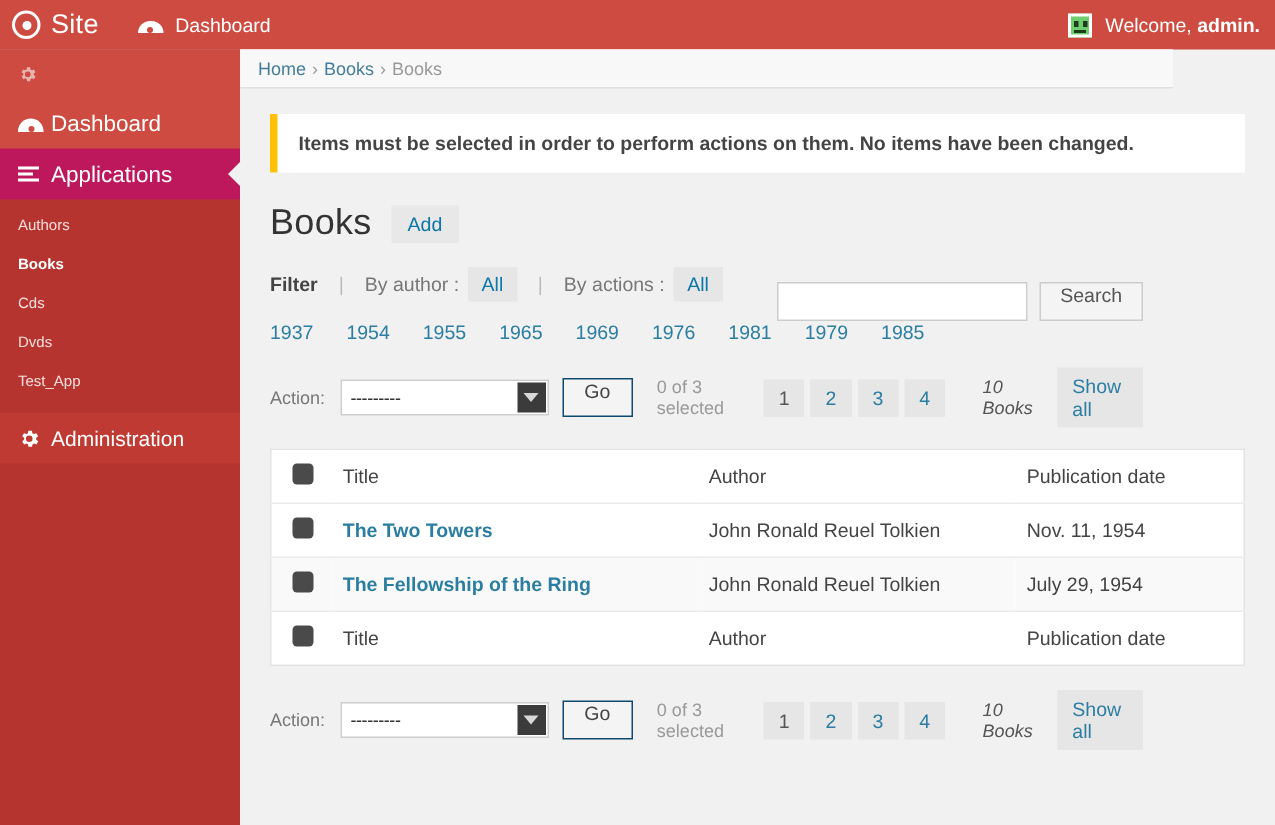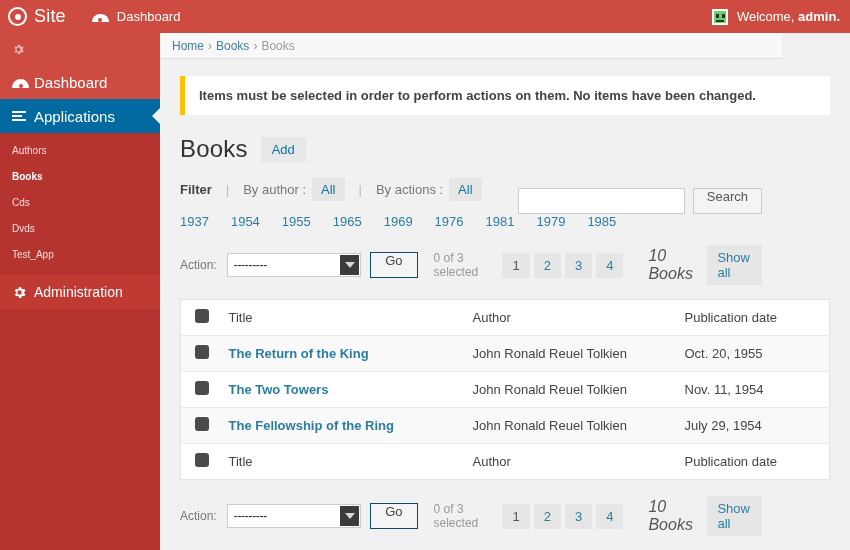--- a/index.html
+++ b/index.html
@@ -103,21 +103,21 @@
     color: #ecb3ae;
   }
   .gear svg { display: block; }
   .side-item {
     height: 34px; display: flex; align-items: center;
     padding-left: 12px; color: #fff; font-size: 15px;
     cursor: pointer; position: relative;
   }
   .side-item .sicon { width: 22px; flex: 0 0 auto; display: flex; align-items: center; }
   .side-item.active {
-    background: #0369a1;
+    background: #be185d;
   }
   .side-item.active::after {
     content: "";
     position: absolute; right: 0; top: 50%;
     margin-top: -8px;
     width: 0; height: 0;
     border-top: 8px solid transparent;
     border-bottom: 8px solid transparent;
     border-right: 8px solid #f1f1f1;
   }
@@ -258,21 +258,21 @@
   }
   .sel-count { margin-left: 16px; color: #999; font-size: 12px; }
 
   .pager { display: flex; align-items: center; margin-left: auto; }
   .pg {
     display: inline-block; background: #e6e6e6;
     color: #2b7ea1; font-size: 13px;
     padding: 5px 10px; margin-right: 4px; cursor: pointer;
   }
   .pg.this { color: #555; cursor: default; }
-  .total { font-style: italic; color: #555; font-size: 16px; margin: 0 12px 0 21px; }
+  .total { font-style: italic; color: #555; font-size: 12px; margin: 0 12px 0 21px; }
   .showall {
     display: inline-block; background: #e6e6e6; color: #2b7ea1;
     font-size: 13px; padding: 5px 10px; cursor: pointer;
   }
 
   
   table.results {
     width: 650px; border-collapse: collapse;
     background: #fff; margin-top: 14px;
     border: 1px solid #e3e3e3;
@@ -442,30 +442,20 @@
         <tr>
           <th class="col-check">
             <span class="cbx"></span>
           </th>
           <th class="col-title">Title</th>
           <th class="col-author">Author</th>
           <th>Publication date</th>
         </tr>
       </thead>
       <tbody>
-        <tr class="odd">
-          <td class="col-check">
-            <span class="cbx"></span>
-          </td>
-          <td class="title">
-            <a>The Return of the King</a>
-          </td>
-          <td>John Ronald Reuel Tolkien</td>
-          <td>Oct. 20, 1955</td>
-        </tr>
         <tr class="even">
           <td class="col-check">
             <span class="cbx"></span>
           </td>
           <td class="title">
             <a>The Two Towers</a>
           </td>
           <td>John Ronald Reuel Tolkien</td>
           <td>Nov. 11, 1954</td>
         </tr>

